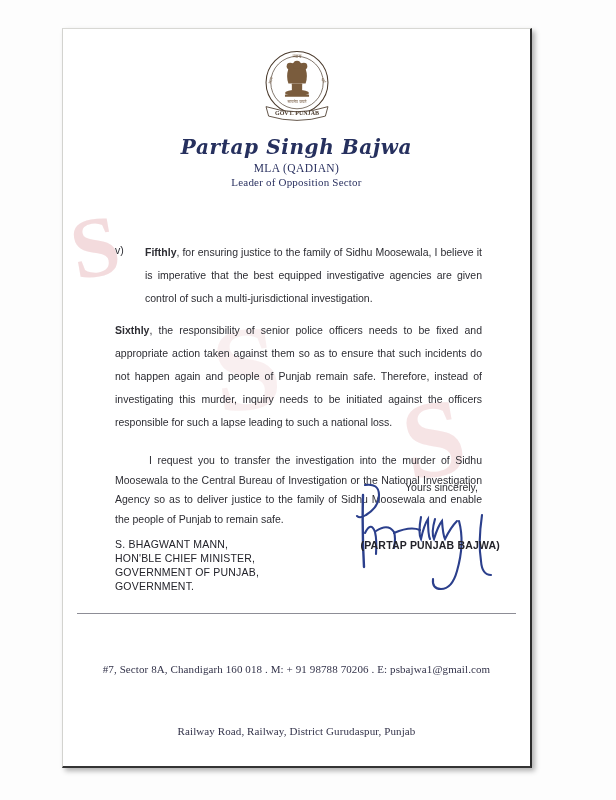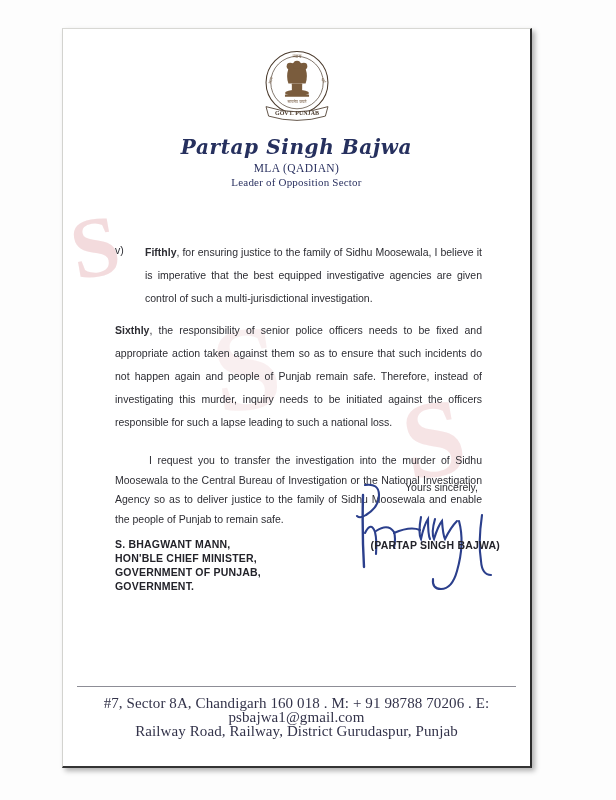--- a/index.html
+++ b/index.html
@@ -184,45 +184,46 @@
     color: #23232a;
     letter-spacing: 0.2px;
   }
 
   
   .addressee {
     position: absolute;
     left: 52px;
     top: 508px;
     font-size: 10.5px;
-    font-weight: bold;
+    font-weight: normal;
     line-height: 14px;
     color: #23232a;
     letter-spacing: 0.2px;
   }
 
   
   .footer {
     position: absolute;
     left: 0;
     bottom: 28px;
     width: 100%;
     text-align: center;
   }
   .footer-rule {
     height: 1px;
     background: #8d8d96;
     margin: 0 14px 9px 14px;
   }
   .footer-line {
     font-family: "Liberation Serif", serif;
-    font-size: 15px;
+    font-size: 11px;
     color: #33334a;
     line-height: 14px;
     letter-spacing: 0.1px;
+    margin-top: 48px;
   }
 </style>
 </head>
 <body>
 
 <div class="scan-area">
   <div class="page">
 
     <div class="watermark wm-left">S</div>
     <div class="watermark wm-mid">S</div>
@@ -276,21 +277,21 @@
             <path d="M12 14 q-1 38 1 72" stroke-width="2.4"></path>
             <path d="M14 52 q6 -12 10 -1 q2 8 1 22"></path>
             <path d="M25 50 q12 -8 18 1 q2 6 0 16"></path>
             <path d="M43 52 q16 -7 26 -3"></path>
             <path d="M70 36 q-3 16 0 22 q3 -14 7 -20 q0 16 2 20"></path>
             <path d="M84 38 q-4 14 -1 20 q4 -13 8 -18 q1 14 3 18 q6 -12 12 -18"></path>
             <path d="M108 40 q6 22 -2 50 q-5 18 -16 18 q-9 0 -8 -10"></path>
             <path d="M131 34 q-4 28 -1 46 q1 14 10 14"></path>
           </g>
         </svg>
-        <div class="sig-name">(PARTAP SINGH BAJWA)</div>
+        <div class="sig-name">(PARTAP PUNJAB BAJWA)</div>
       </div>
     </div>
 
     <div class="addressee">
       <div>S. BHAGWANT MANN,</div>
       <div>HON'BLE CHIEF MINISTER,</div>
       <div>GOVERNMENT OF PUNJAB,</div>
       <div>GOVERNMENT.</div>
     </div>
 

